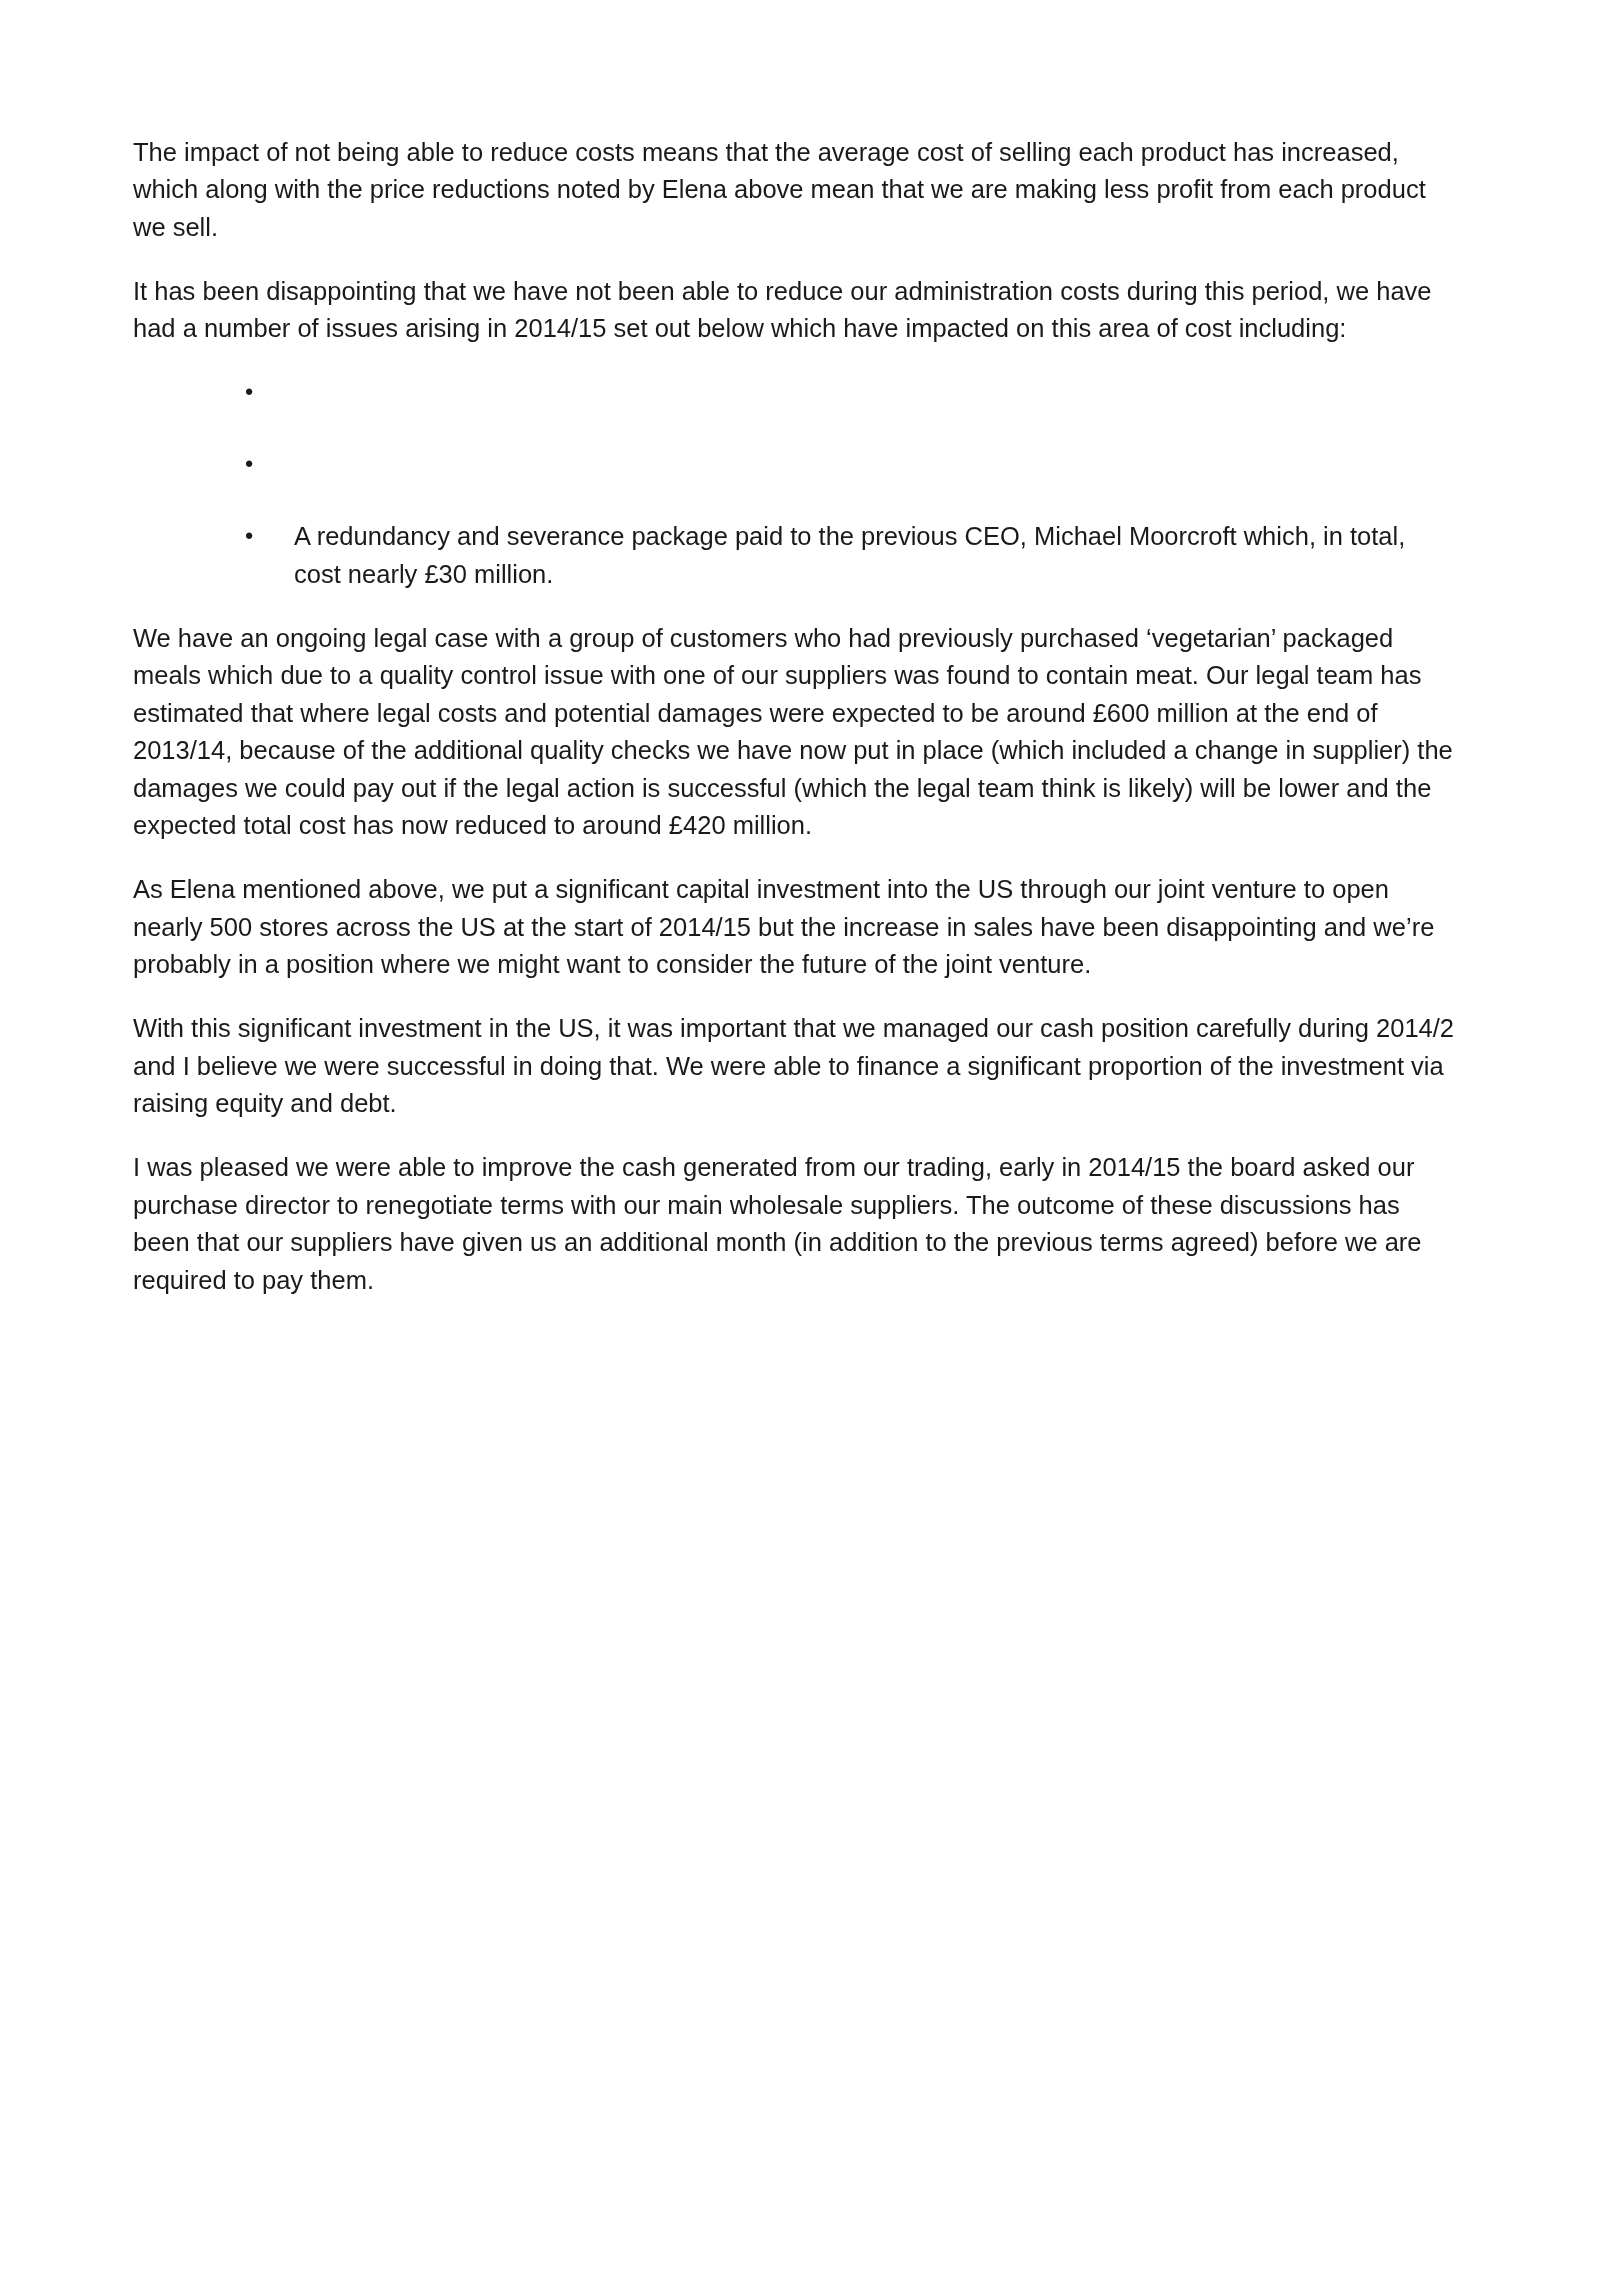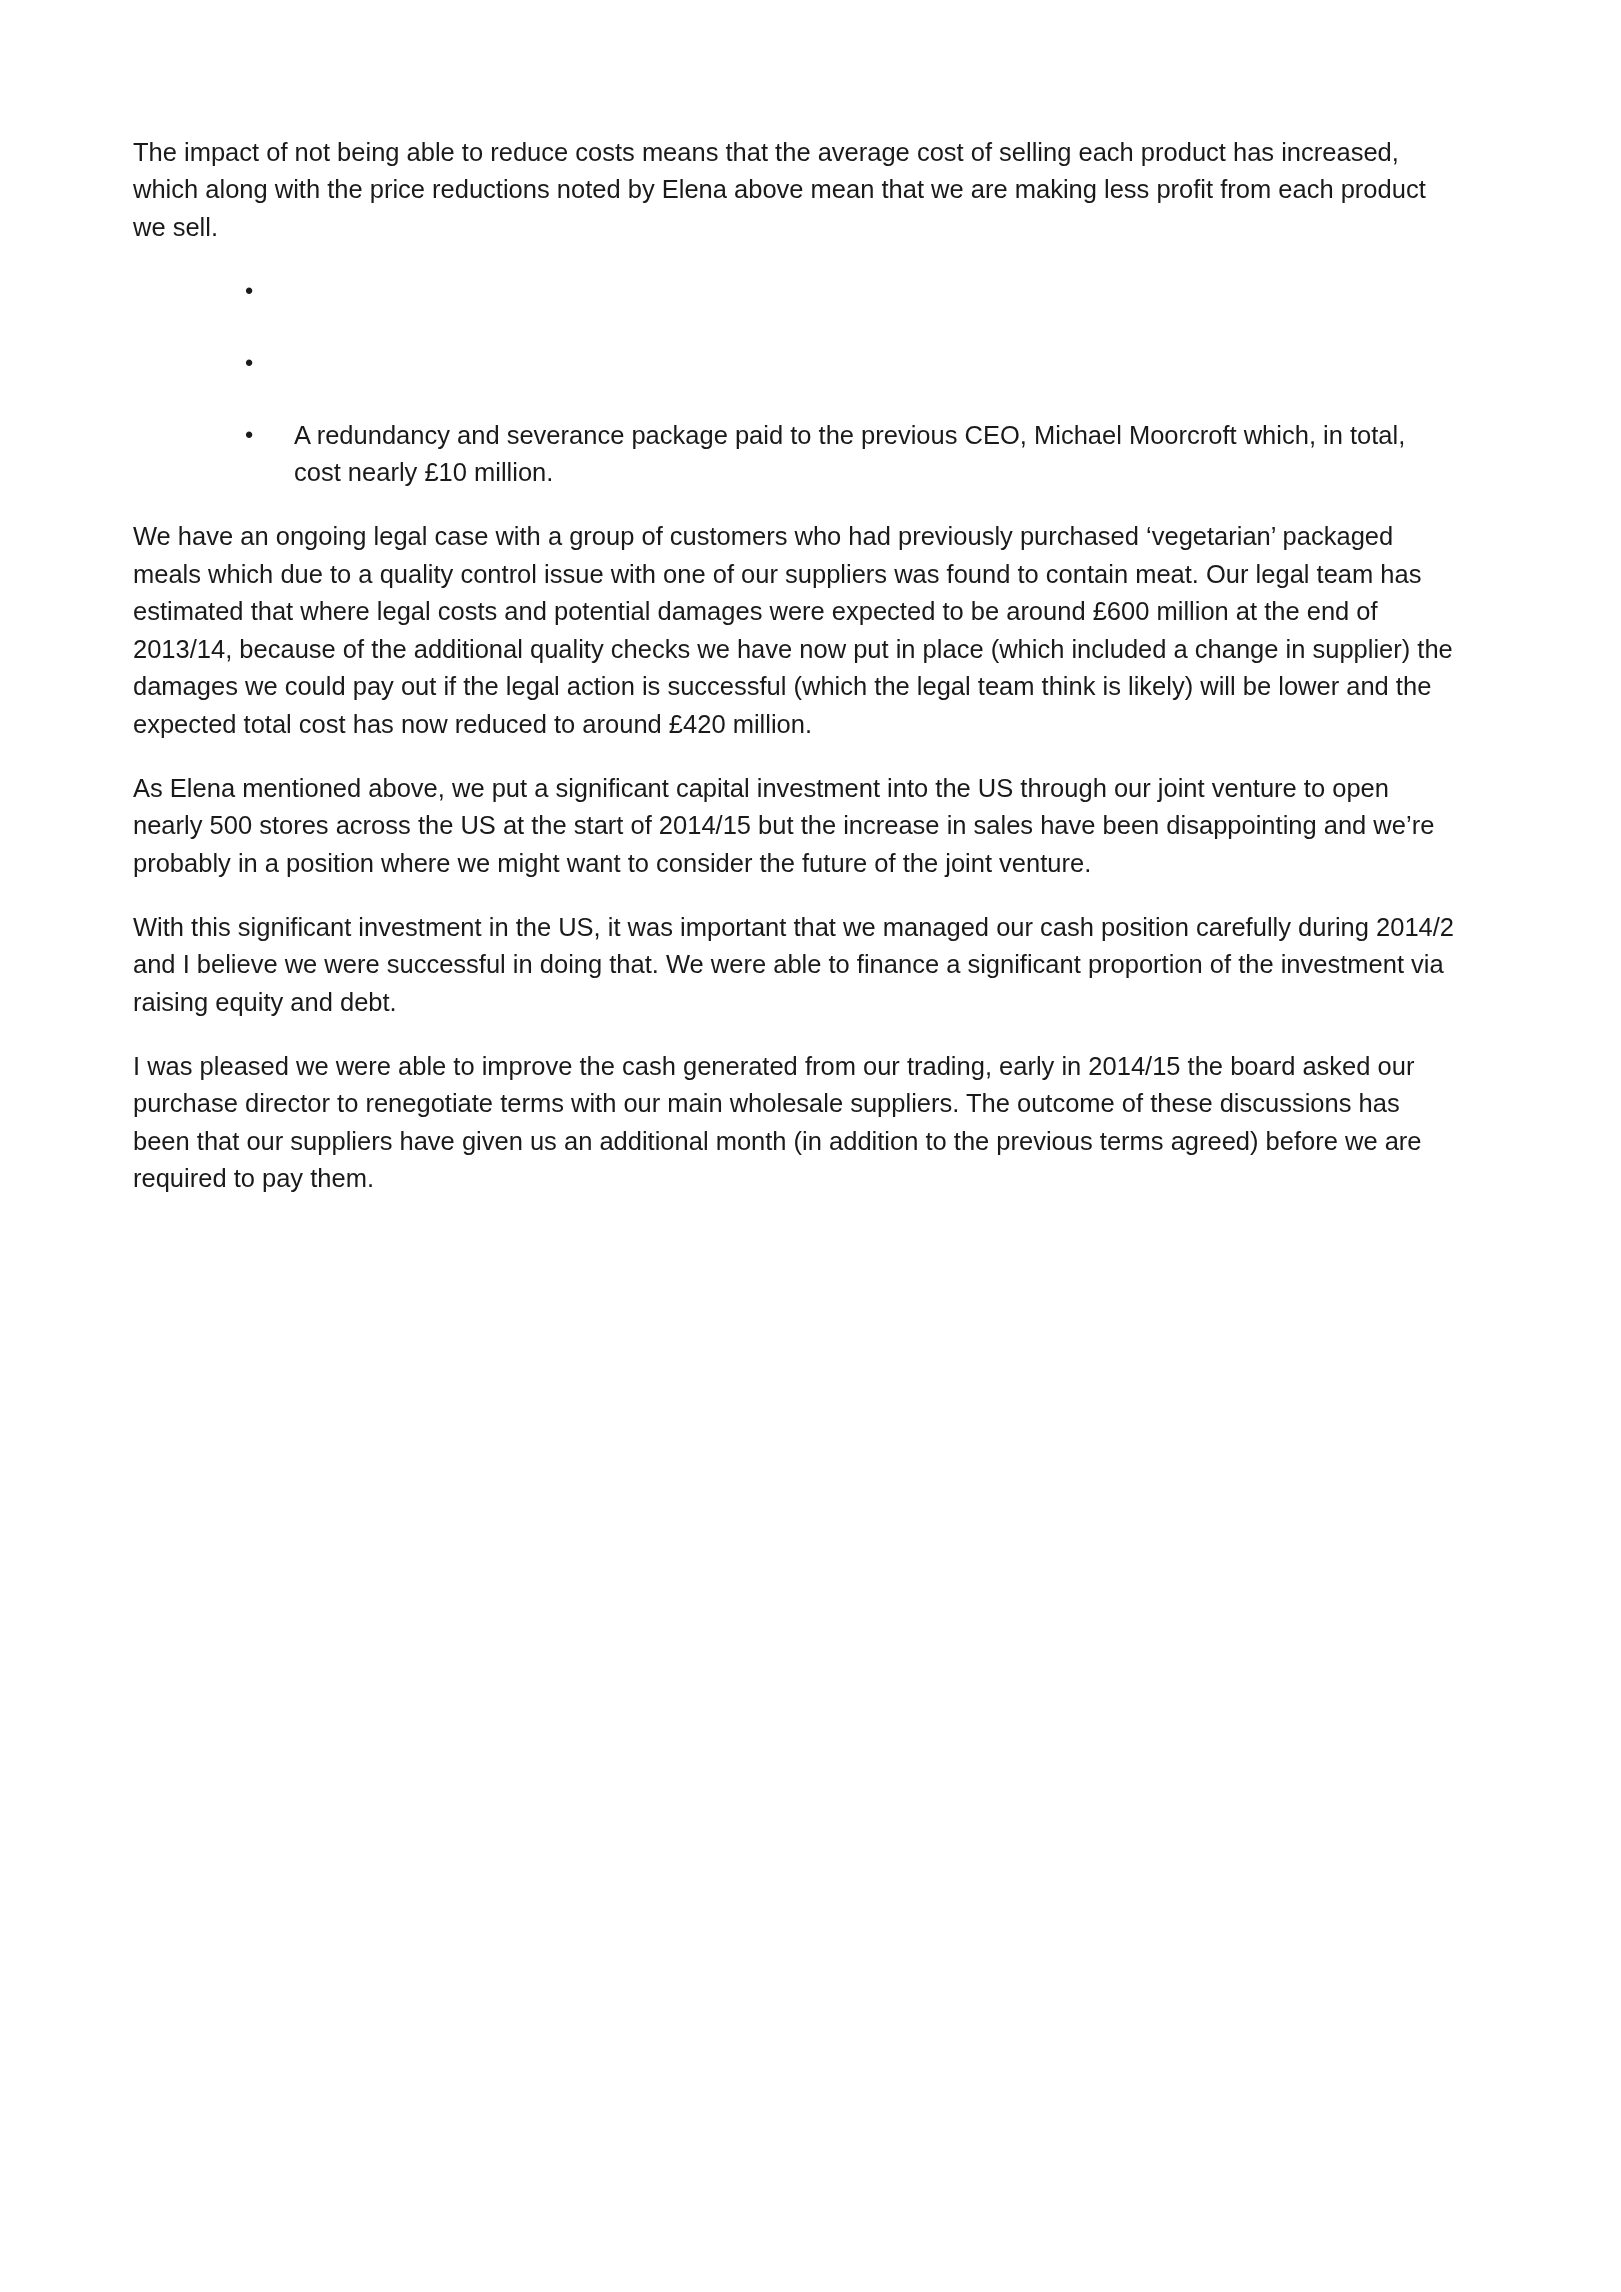--- a/index.html
+++ b/index.html
@@ -54,31 +54,32 @@
   }
 </style>
 </head>
 <body>
 
 <div class="page">
   <div class="content">
 
     <p class="para">The impact of not being able to reduce costs means that the average cost of selling each product has increased, which along with the price reductions noted by Elena above mean that we are making less profit from each product we sell.</p>
 
+    <p class="para">It has been disappointing that we have not been able to reduce our administration costs during this period, we have had a number of issues arising in 2014/15 set out below which have impacted on this area of cost including:</p>
 
     <ul class="bullet-list">
       <li class="bullet-item">
         <span class="bullet-dot">•</span>
       </li>
       <li class="bullet-item">
         <span class="bullet-dot">•</span>
       </li>
       <li class="bullet-item">
         <span class="bullet-dot">•</span>
-        <span class="bullet-text">A redundancy and severance package paid to the previous CEO, Michael Moorcroft which, in total, cost nearly £10 million.</span>
+        <span class="bullet-text">A redundancy and severance package paid to the previous CEO, Michael Moorcroft which, in total, cost nearly £30 million.</span>
       </li>
     </ul>
 
     <p class="para">We have an ongoing legal case with a group of customers who had previously purchased ‘vegetarian’ packaged meals which due to a quality control issue with one of our suppliers was found to contain meat. Our legal team has estimated that where legal costs and potential damages were expected to be around £600 million at the end of 2013/14, because of the additional quality checks we have now put in place (which included a change in supplier) the damages we could pay out if the legal action is successful (which the legal team think is likely) will be lower and the expected total cost has now reduced to around £420 million.</p>
 
     <p class="para">As Elena mentioned above, we put a significant capital investment into the US through our joint venture to open nearly 500 stores across the US at the start of 2014/15 but the increase in sales have been disappointing and we’re probably in a position where we might want to consider the future of the joint venture.</p>
 
     <p class="para">With this significant investment in the US, it was important that we managed our cash position carefully during 2014/2 and I believe we were successful in doing that. We were able to finance a significant proportion of the investment via raising equity and debt.</p>
 
     <p class="para">I was pleased we were able to improve the cash generated from our trading, early in 2014/15 the board asked our purchase director to renegotiate terms with our main wholesale suppliers. The outcome of these discussions has been that our suppliers have given us an additional month (in addition to the previous terms agreed) before we are required to pay them.</p>

